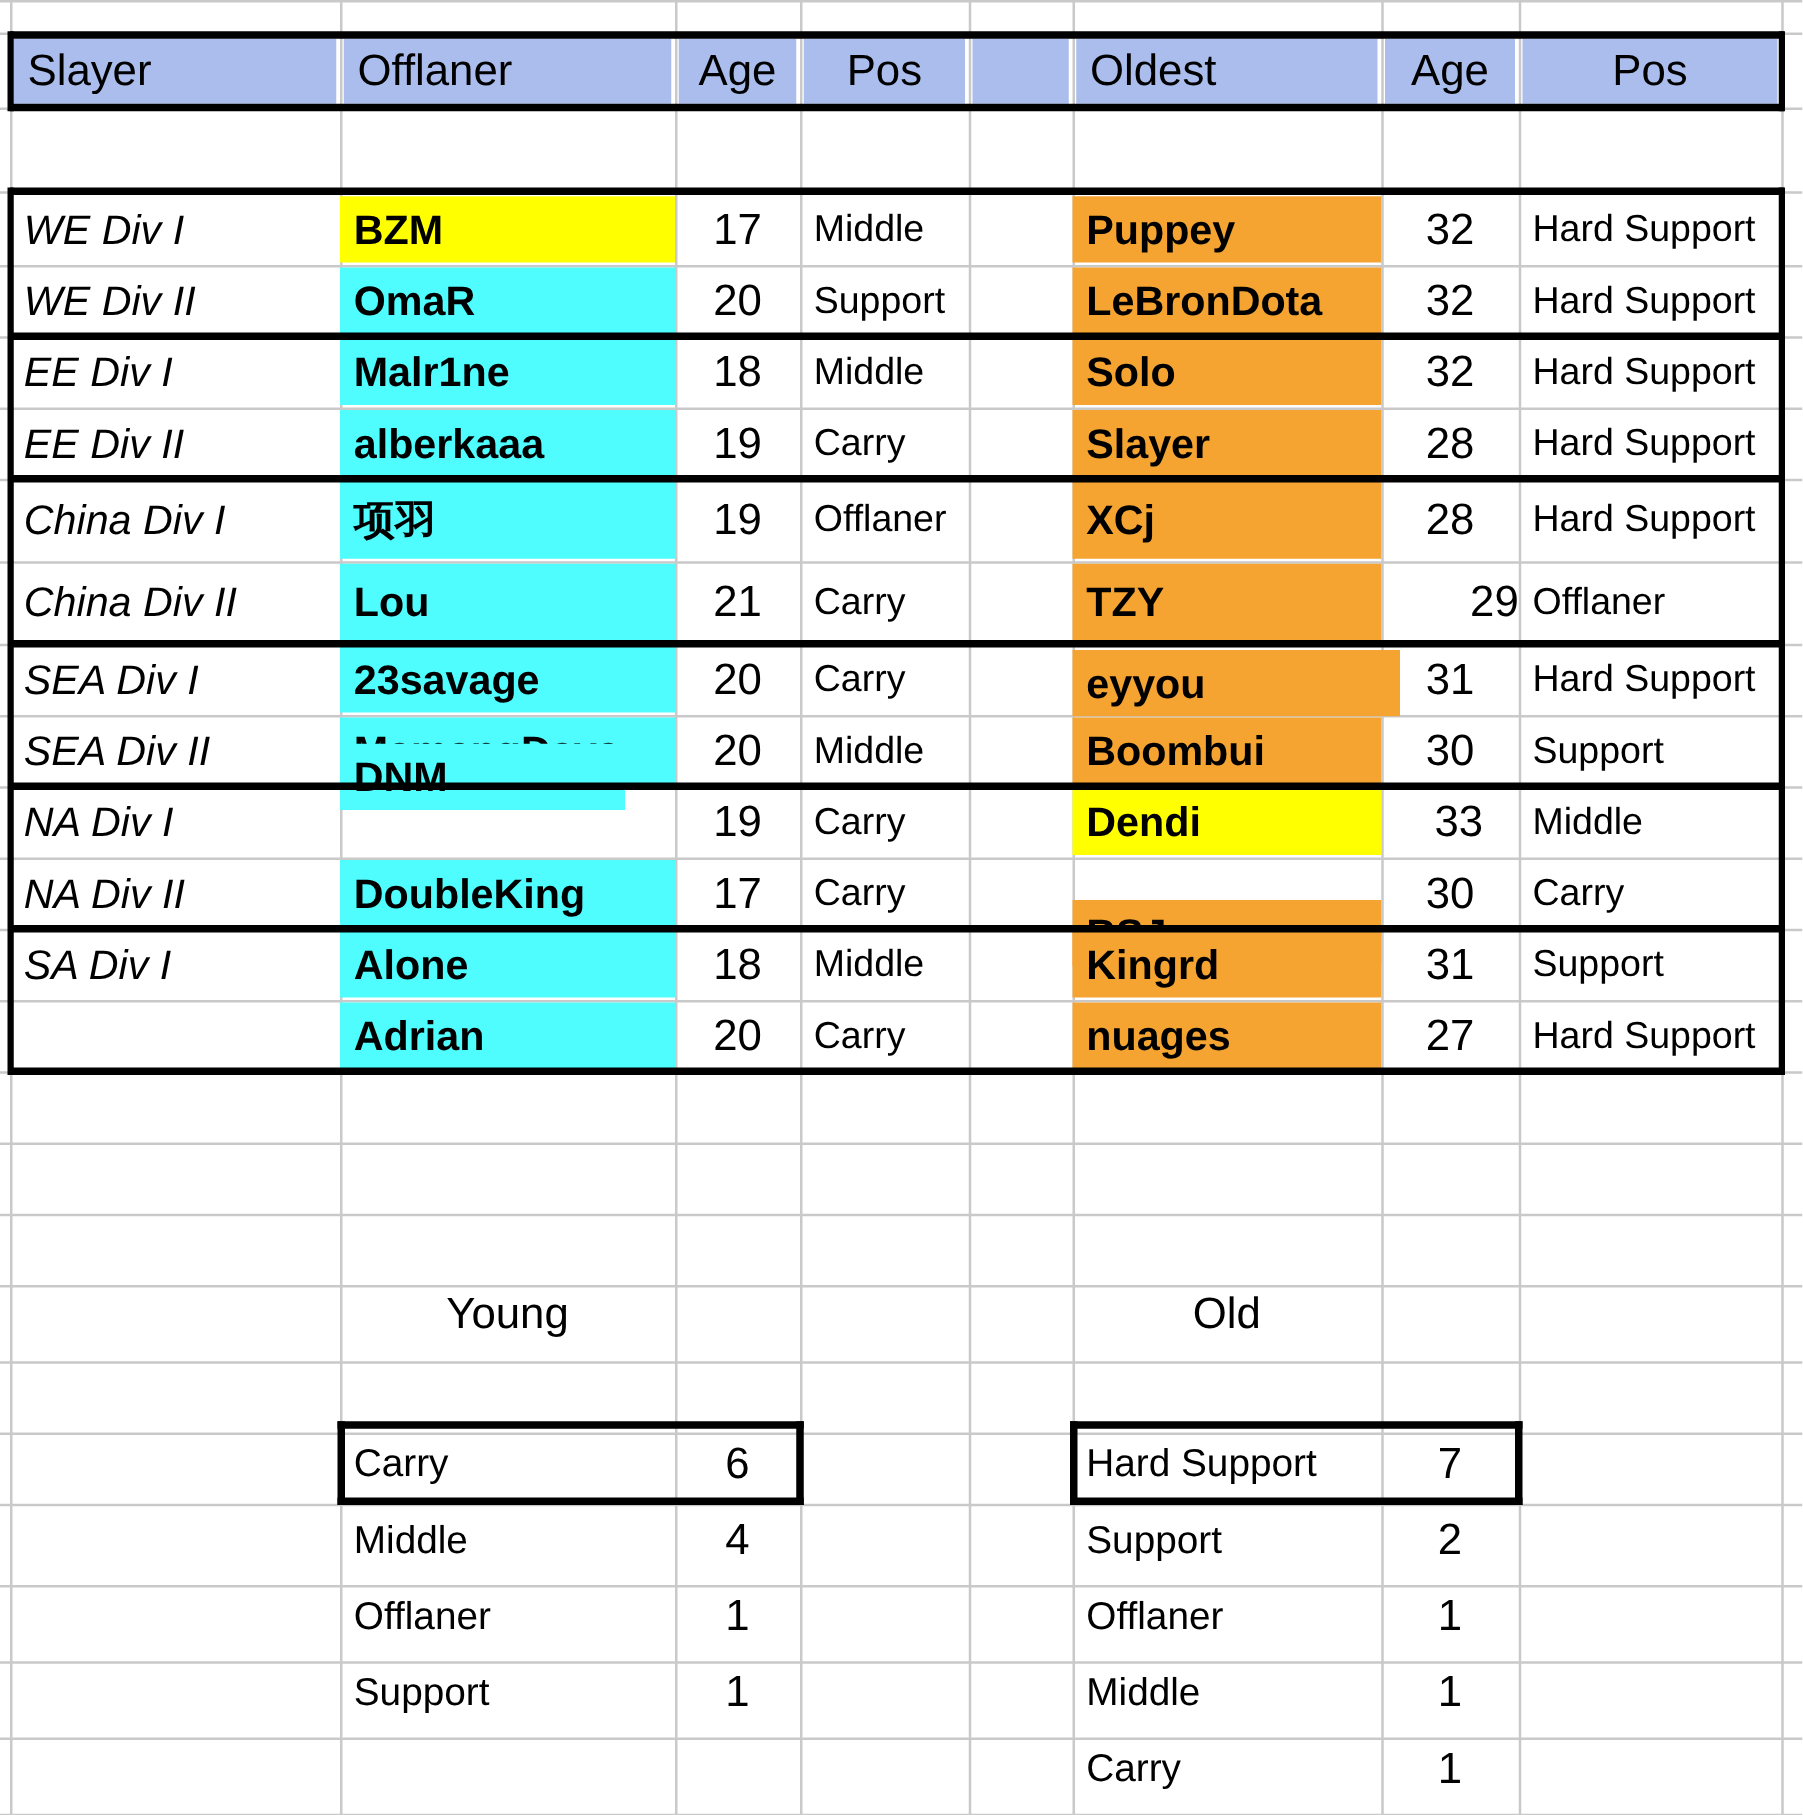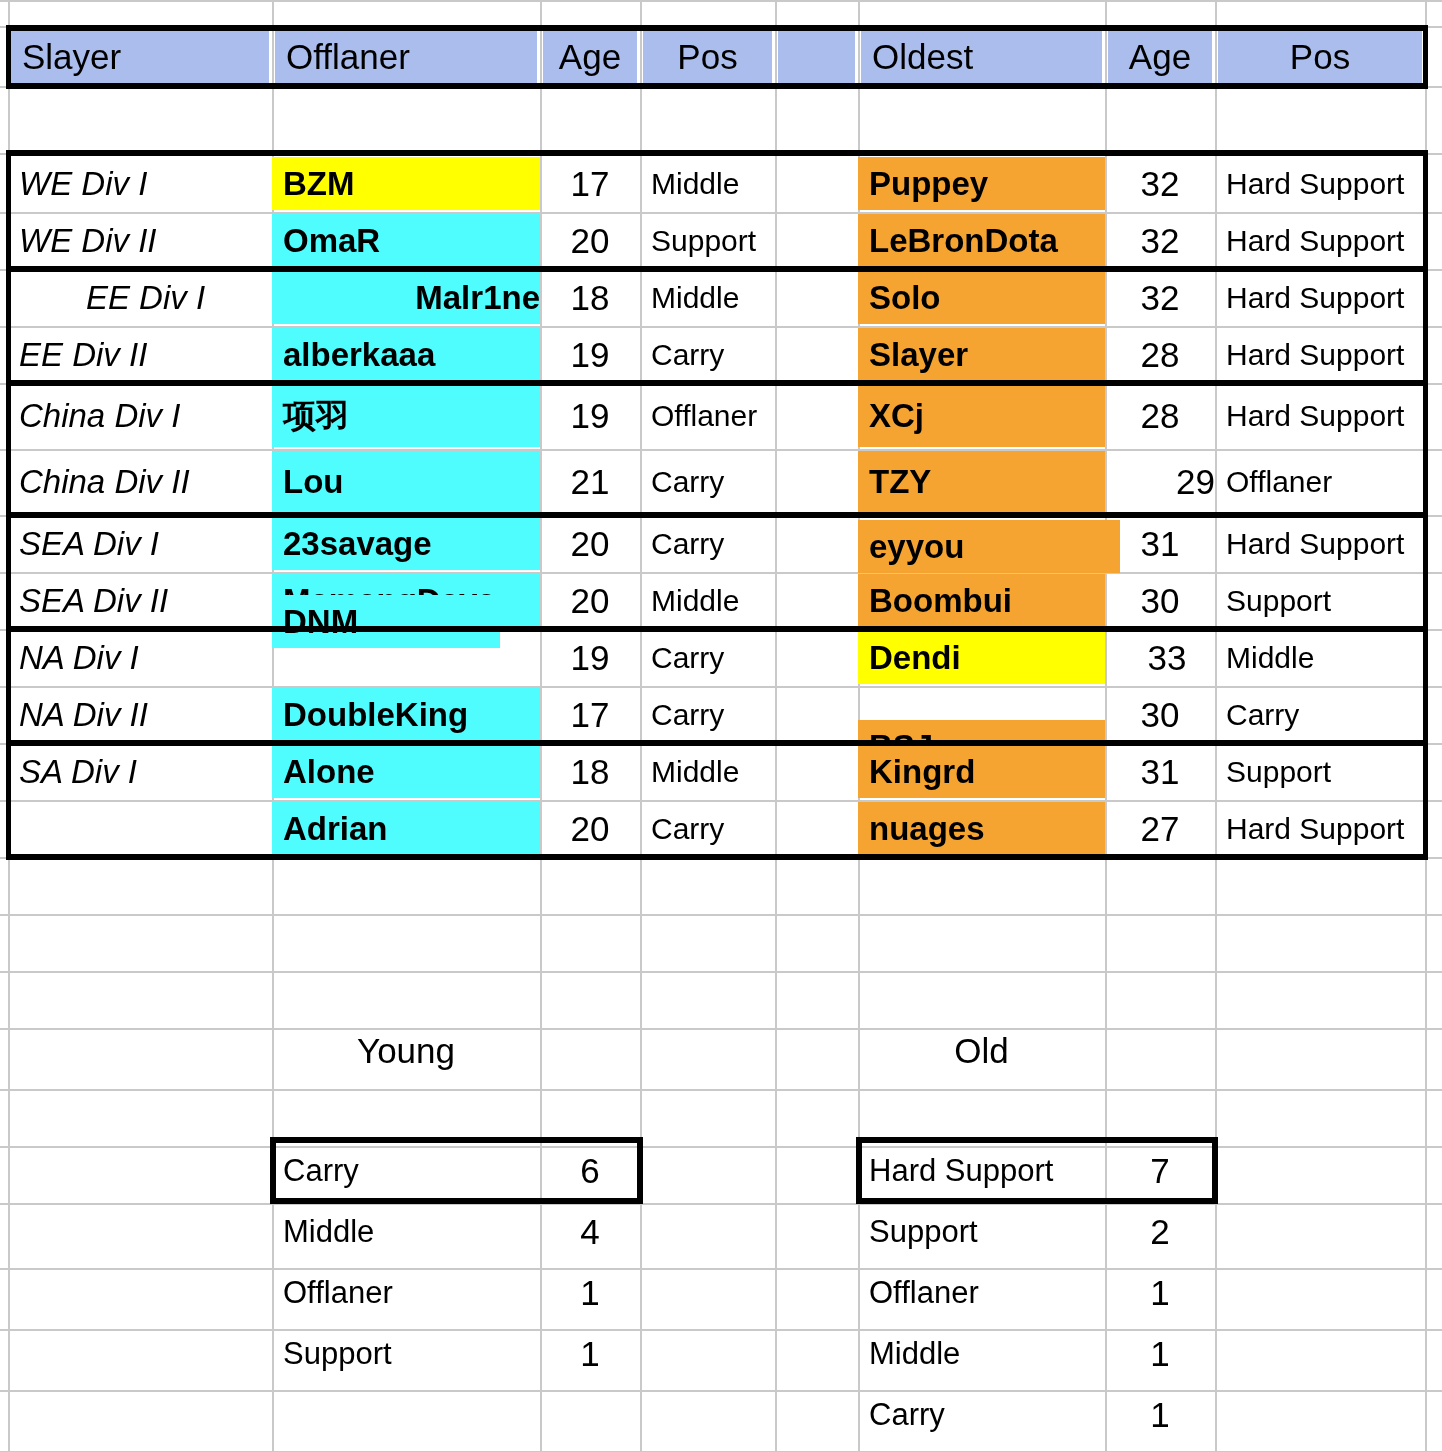--- a/index.html
+++ b/index.html
@@ -177,24 +177,24 @@
     <div class="cell " style="left: 775px; top: 212px; width: 83px; height: 57px;"></div>
     <div class="cell pname left fill-orange" style="left: 858px; top: 214px; width: 247px; height: 53px;">
       <span>LeBronDota</span>
     </div>
     <div class="cell agecell center" style="left: 1105px; top: 212px; width: 110px; height: 57px;">
       <span>32</span>
     </div>
     <div class="cell poscell left" style="left: 1215px; top: 212px; width: 210px; height: 57px;">
       <span>Hard Support</span>
     </div>
-    <div class="cell region left" style="left: 8px; top: 269px; width: 264px; height: 57px; justify-content: center;">
+    <div class="cell region left" style="left: 8px; top: 269px; width: 264px; height: 57px;">
       <span>EE Div I</span>
     </div>
-    <div class="cell pname left fill-cyan" style="left: 272px; top: 271px; width: 268px; height: 53px; justify-content: flex-end;">
+    <div class="cell pname left fill-cyan" style="left: 272px; top: 271px; width: 268px; height: 53px;">
       <span>Malr1ne</span>
     </div>
     <div class="cell agecell center" style="left: 540px; top: 269px; width: 100px; height: 57px;">
       <span>18</span>
     </div>
     <div class="cell poscell left" style="left: 640px; top: 269px; width: 135px; height: 57px;">
       <span>Middle</span>
     </div>
     <div class="cell " style="left: 775px; top: 269px; width: 83px; height: 57px;"></div>
     <div class="cell pname left fill-orange" style="left: 858px; top: 271px; width: 247px; height: 53px;">

